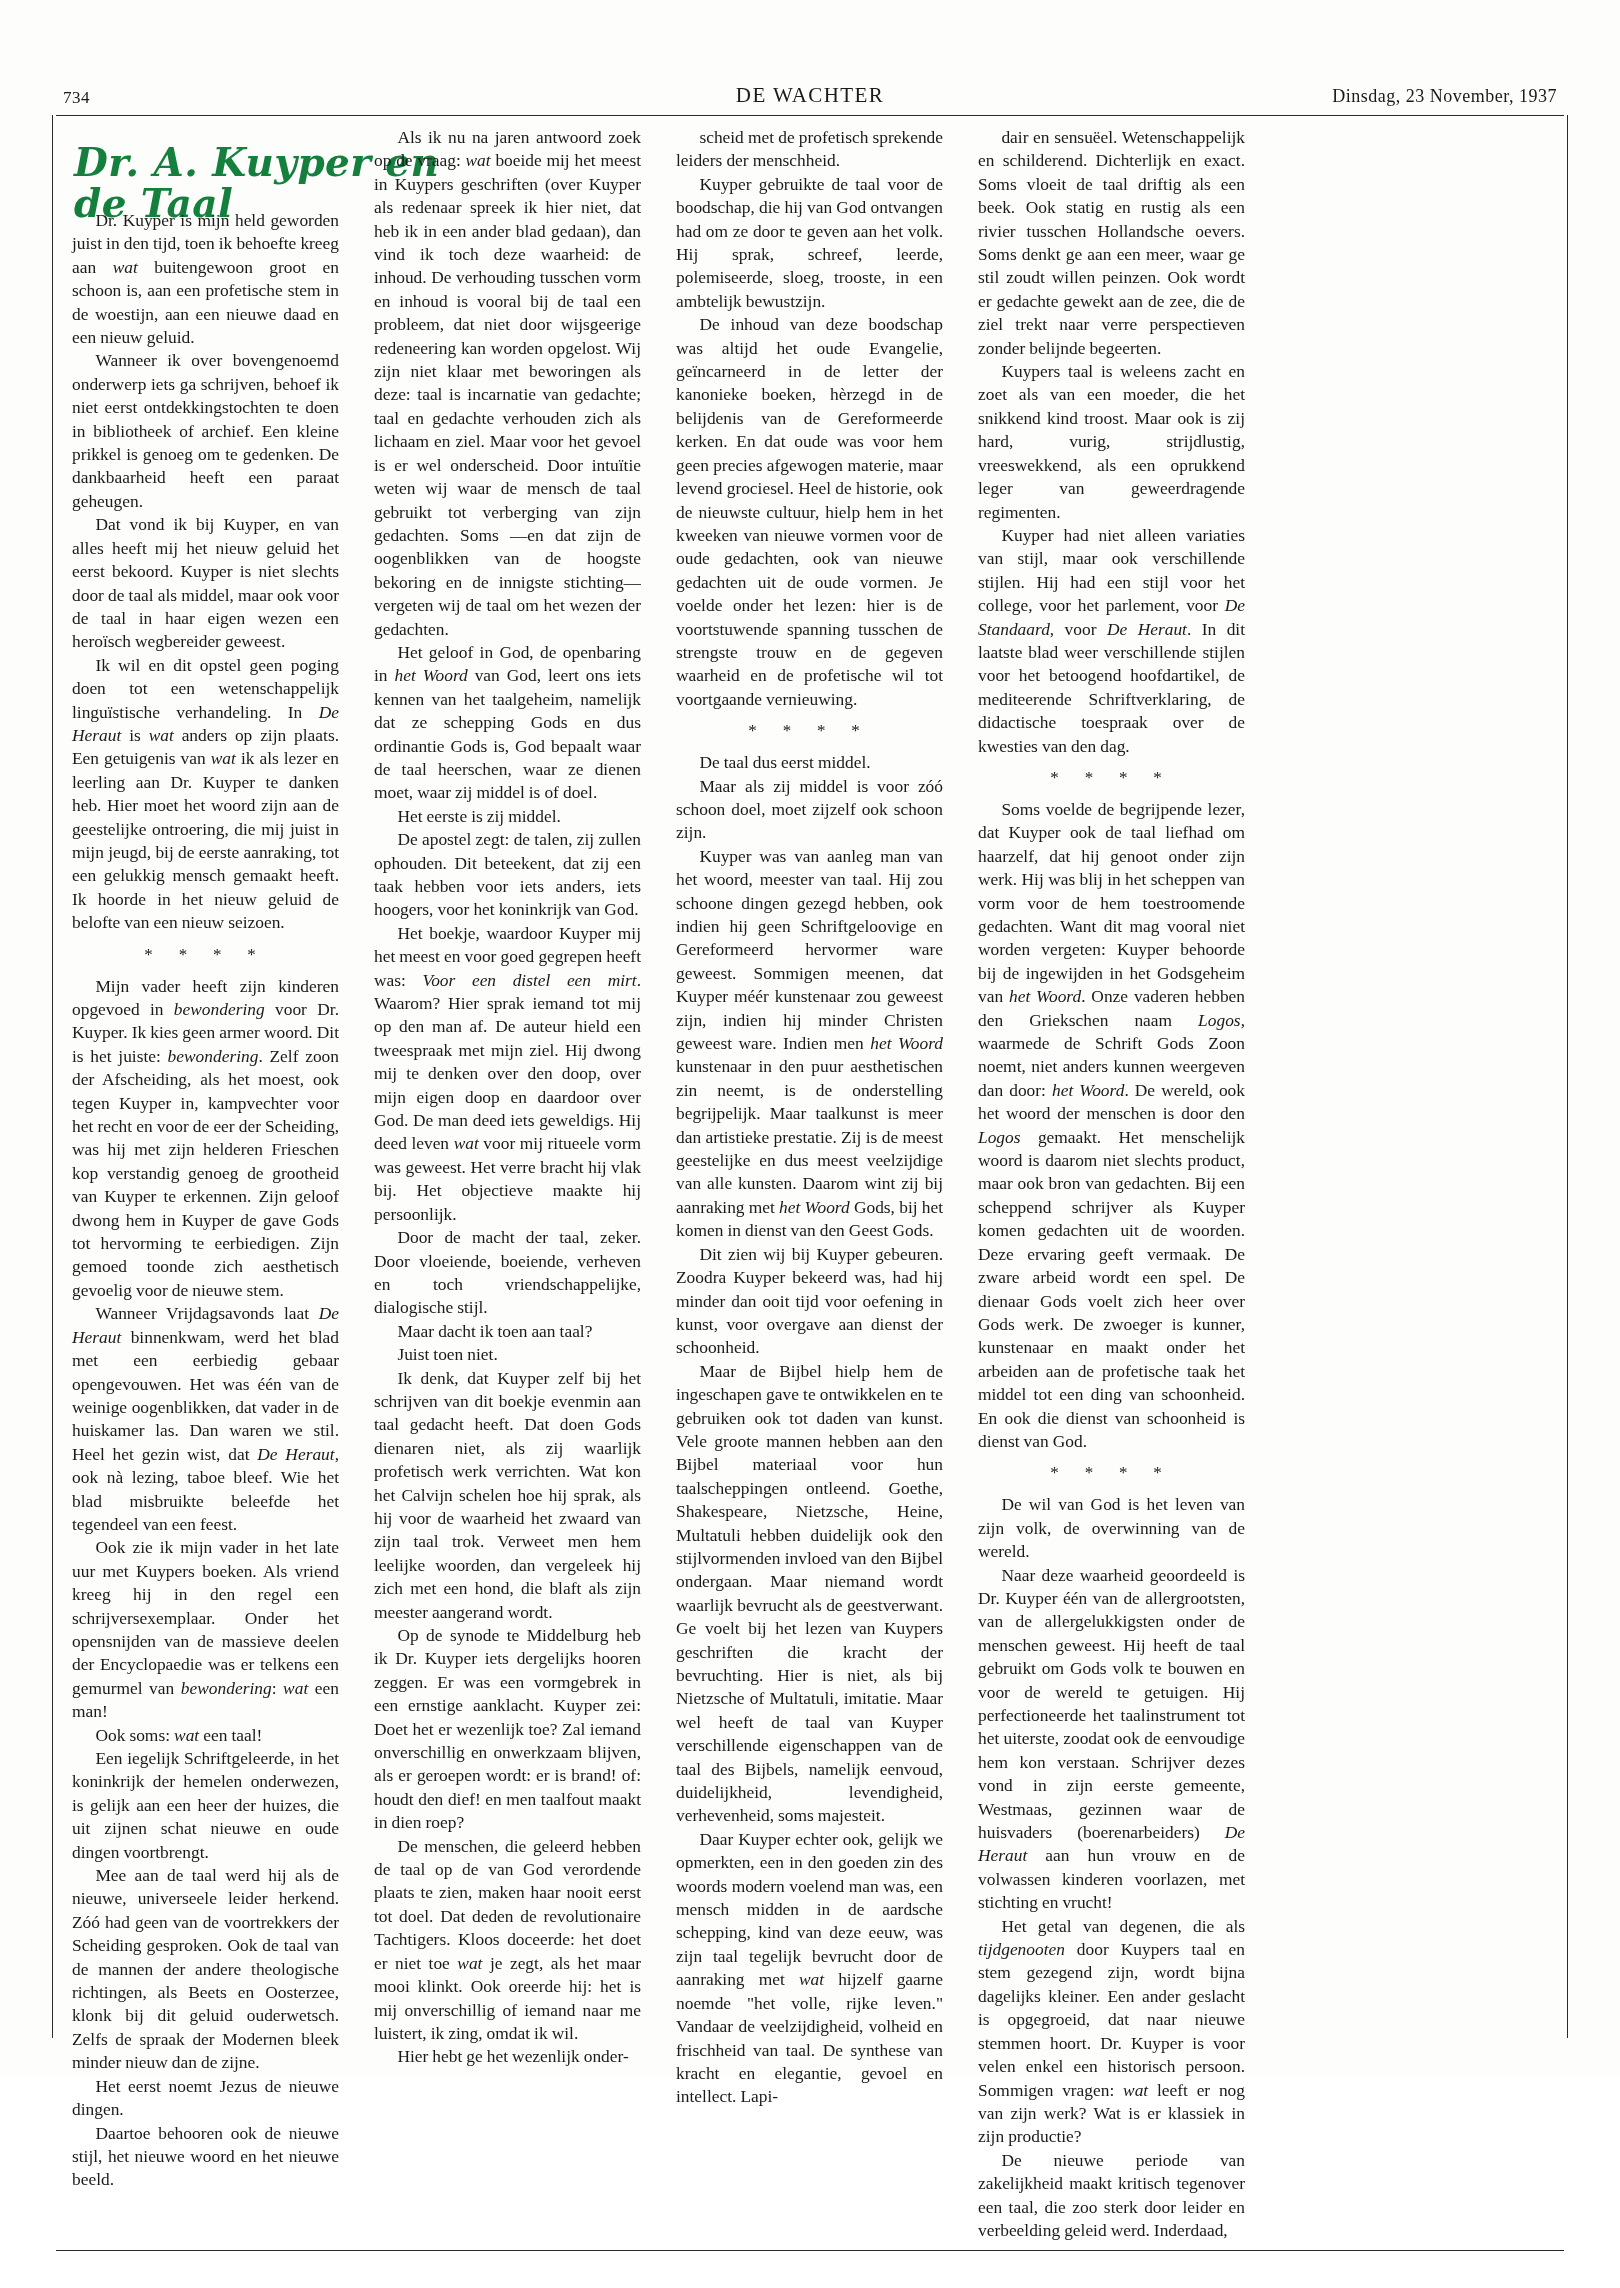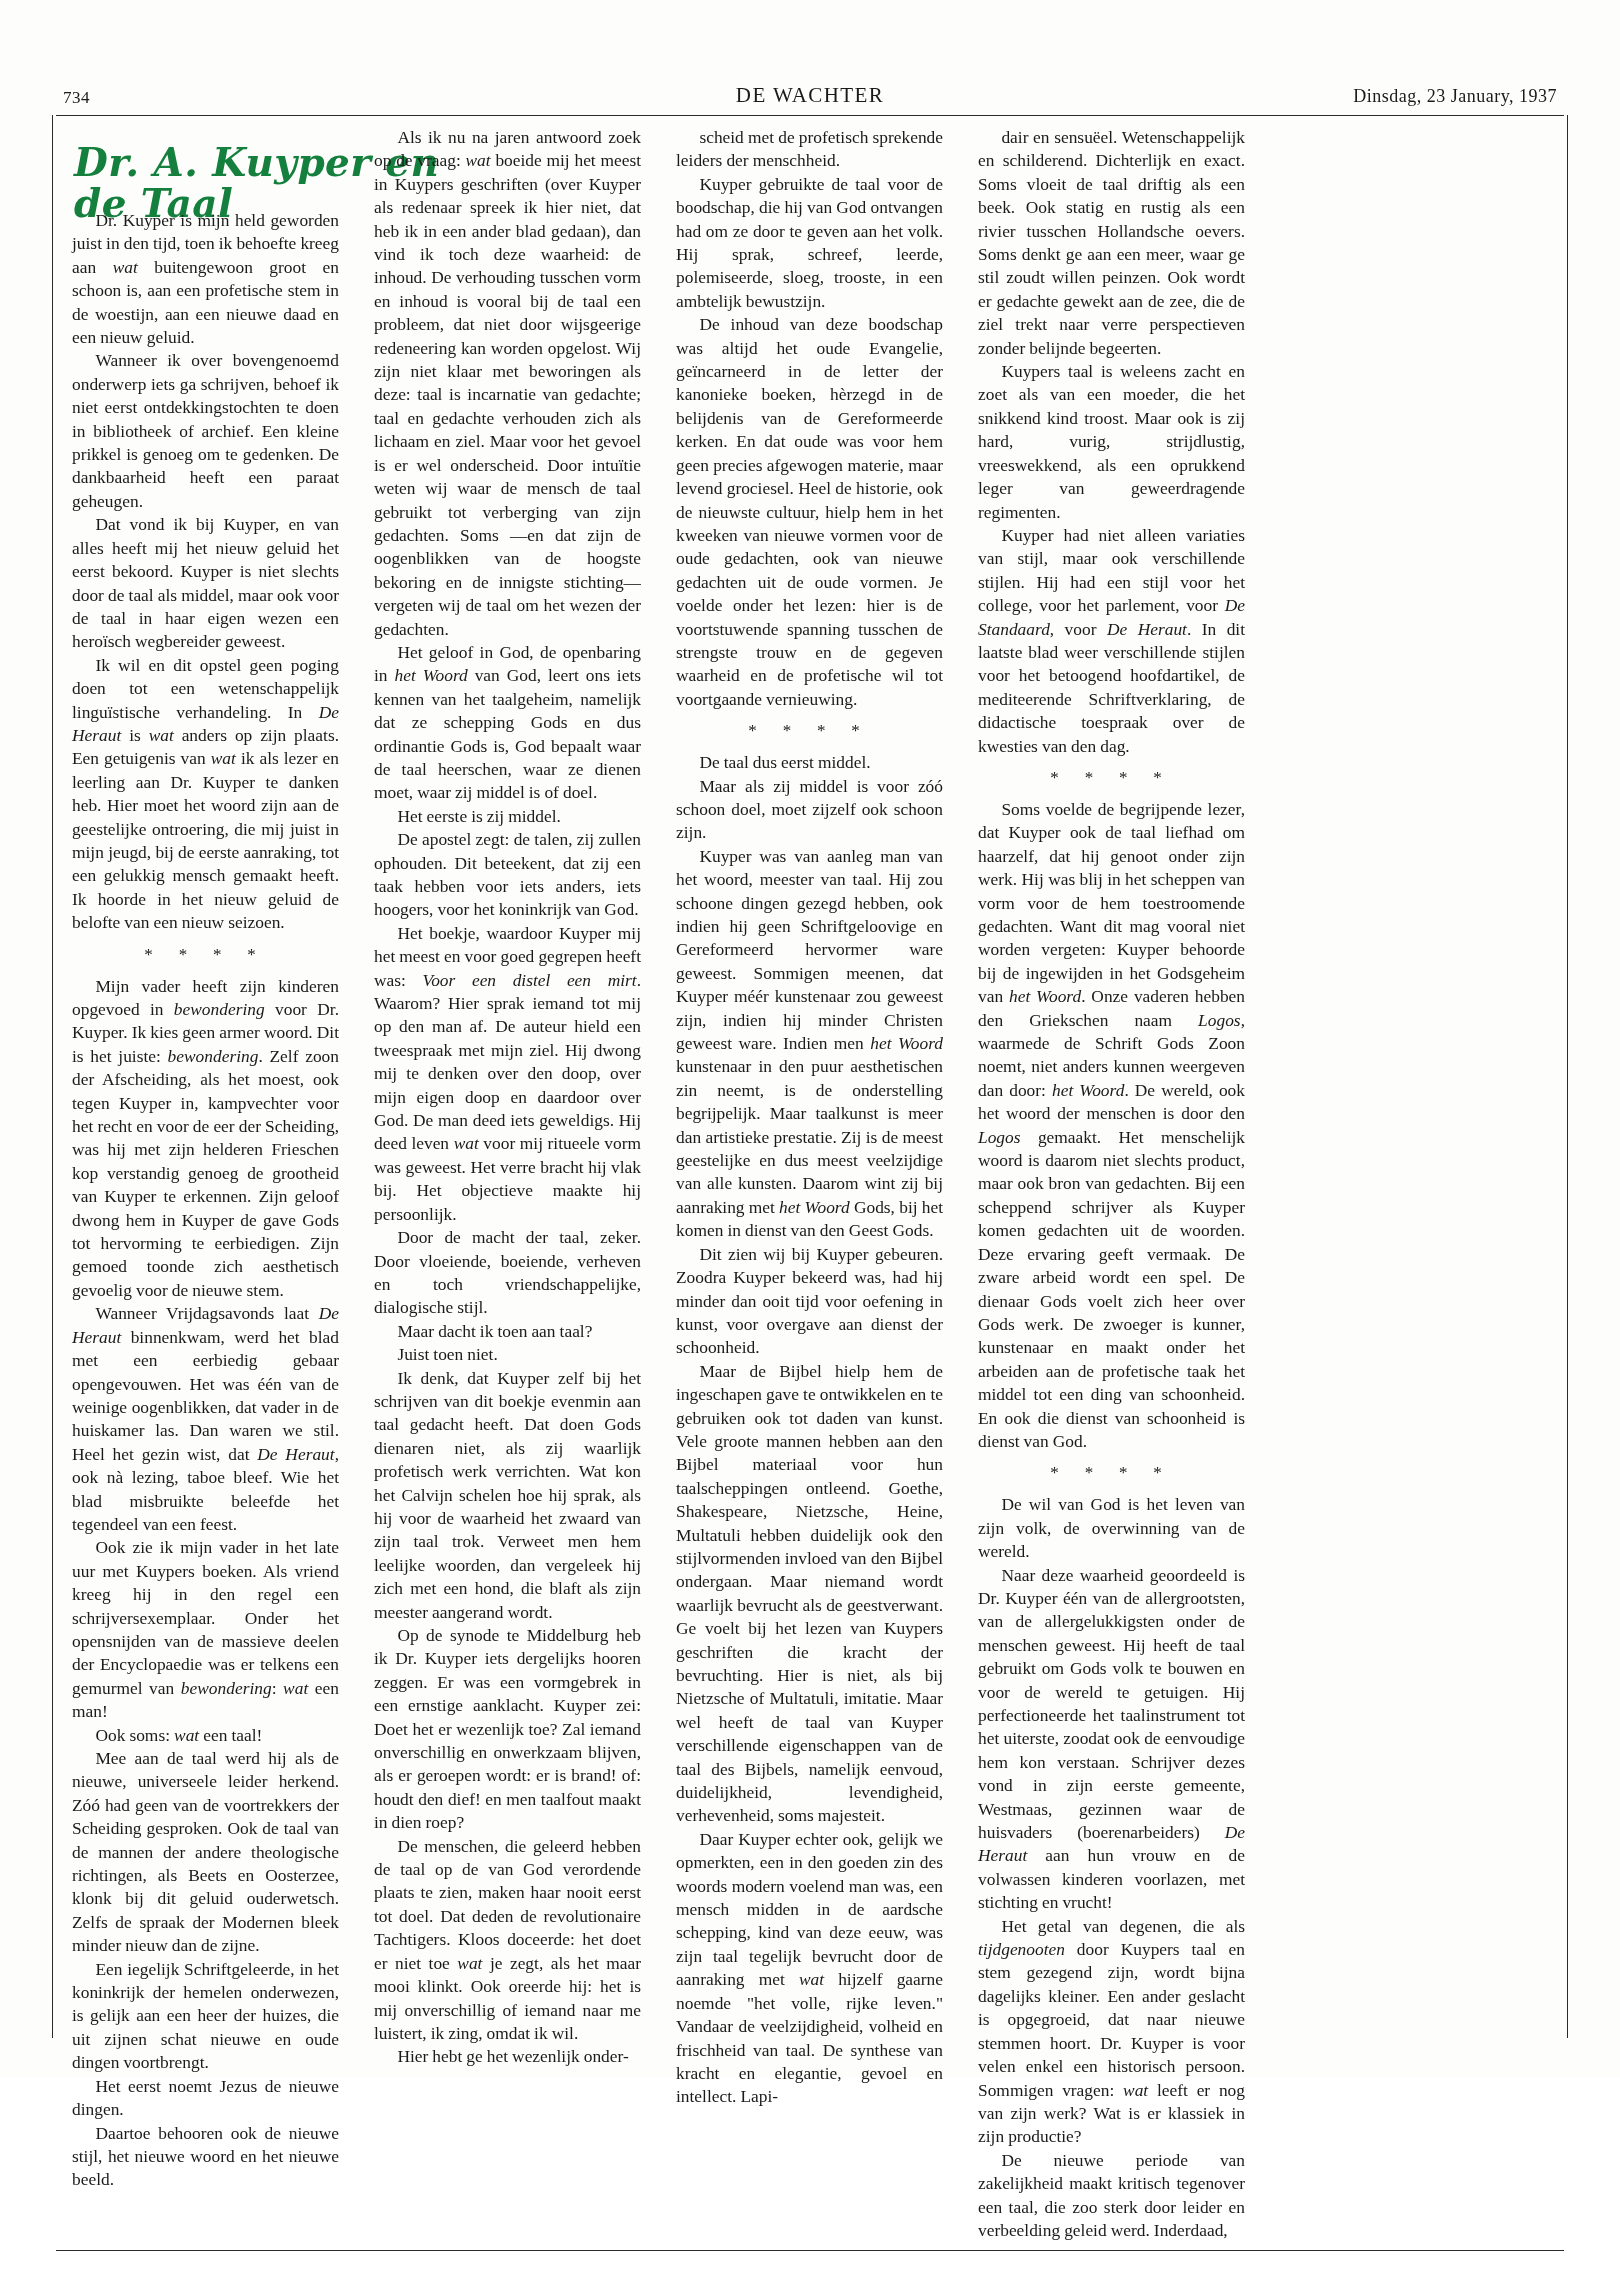--- a/index.html
+++ b/index.html
@@ -139,21 +139,21 @@
   em, .it { font-style: italic; }
 </style>
 </head>
 <body>
 
 <div class="page">
 
   <div class="masthead">
     <span class="folio">734</span>
     <span class="paper-title">DE WACHTER</span>
-    <span class="issue-date">Dinsdag, 23 January, 1937</span>
+    <span class="issue-date">Dinsdag, 23 November, 1937</span>
   </div>
 
   <div class="rule"></div>
   <div class="rule bottom"></div>
   <div class="left-edge"></div>
   <div class="right-edge"></div>
 
   <div class="headline">Dr. A. Kuyper en de Taal</div>
 
   <div class="columns">
@@ -162,22 +162,22 @@
       <div>
           <p>Dr. Kuyper is mijn held geworden juist in den tijd, toen ik behoefte kreeg aan <em>wat</em> buitengewoon groot en schoon is, aan een profetische stem in de woestijn, aan een nieuwe daad en een nieuw geluid.</p>
           <p>Wanneer ik over bovengenoemd onderwerp iets ga schrijven, behoef ik niet eerst ontdekkingstochten te doen in bibliotheek of archief. Een kleine prikkel is genoeg om te gedenken. De dankbaarheid heeft een paraat geheugen.</p>
           <p>Dat vond ik bij Kuyper, en van alles heeft mij het nieuw geluid het eerst bekoord. Kuyper is niet slechts door de taal als middel, maar ook voor de taal in haar eigen wezen een heroïsch wegbereider geweest.</p>
           <p>Ik wil en dit opstel geen poging doen tot een wetenschappelijk linguïstische verhandeling. In <em>De Heraut</em> is <em>wat</em> anders op zijn plaats. Een getuigenis van <em>wat</em> ik als lezer en leerling aan Dr. Kuyper te danken heb. Hier moet het woord zijn aan de geestelijke ontroering, die mij juist in mijn jeugd, bij de eerste aanraking, tot een gelukkig mensch gemaakt heeft. Ik hoorde in het nieuw geluid de belofte van een nieuw seizoen.</p>
           <div class="stars">* * * *</div>
           <p>Mijn vader heeft zijn kinderen opgevoed in <em>bewondering</em> voor Dr. Kuyper. Ik kies geen armer woord. Dit is het juiste: <em>bewondering</em>. Zelf zoon der Afscheiding, als het moest, ook tegen Kuyper in, kampvechter voor het recht en voor de eer der Scheiding, was hij met zijn helderen Frieschen kop verstandig genoeg de grootheid van Kuyper te erkennen. Zijn geloof dwong hem in Kuyper de gave Gods tot hervorming te eerbiedigen. Zijn gemoed toonde zich aesthetisch gevoelig voor de nieuwe stem.</p>
           <p>Wanneer Vrijdagsavonds laat <em>De Heraut</em> binnenkwam, werd het blad met een eerbiedig gebaar opengevouwen. Het was één van de weinige oogenblikken, dat vader in de huiskamer las. Dan waren we stil. Heel het gezin wist, dat <em>De Heraut</em>, ook nà lezing, taboe bleef. Wie het blad misbruikte beleefde het tegendeel van een feest.</p>
           <p>Ook zie ik mijn vader in het late uur met Kuypers boeken. Als vriend kreeg hij in den regel een schrijversexemplaar. Onder het opensnijden van de massieve deelen der Encyclopaedie was er telkens een gemurmel van <em>bewondering</em>: <em>wat</em> een man!</p>
           <p>Ook soms: <em>wat</em> een taal!</p>
+          <p>Een iegelijk Schriftgeleerde, in het koninkrijk der hemelen onderwezen, is gelijk aan een heer der huizes, die uit zijnen schat nieuwe en oude dingen voortbrengt.</p>
           <p>Mee aan de taal werd hij als de nieuwe, universeele leider herkend. Zóó had geen van de voortrekkers der Scheiding gesproken. Ook de taal van de mannen der andere theologische richtingen, als Beets en Oosterzee, klonk bij dit geluid ouderwetsch. Zelfs de spraak der Modernen bleek minder nieuw dan de zijne.</p>
-          <p>Een iegelijk Schriftgeleerde, in het koninkrijk der hemelen onderwezen, is gelijk aan een heer der huizes, die uit zijnen schat nieuwe en oude dingen voortbrengt.</p>
           <p>Het eerst noemt Jezus de nieuwe dingen.</p>
           <p>Daartoe behooren ook de nieuwe stijl, het nieuwe woord en het nieuwe beeld.</p>
         </div>
     </div>
     <div class="col col-2">
       <div>
           <p>Als ik nu na jaren antwoord zoek op de vraag: <em>wat</em> boeide mij het meest in Kuypers geschriften (over Kuyper als redenaar spreek ik hier niet, dat heb ik in een ander blad gedaan), dan vind ik toch deze waarheid: de inhoud. De verhouding tusschen vorm en inhoud is vooral bij de taal een probleem, dat niet door wijsgeerige redeneering kan worden opgelost. Wij zijn niet klaar met beworingen als deze: taal is incarnatie van gedachte; taal en gedachte verhouden zich als lichaam en ziel. Maar voor het gevoel is er wel onderscheid. Door intuïtie weten wij waar de mensch de taal gebruikt tot verberging van zijn gedachten. Soms —en dat zijn de oogenblikken van de hoogste bekoring en de innigste stichting—vergeten wij de taal om het wezen der gedachten.</p>
           <p>Het geloof in God, de openbaring in <em>het Woord</em> van God, leert ons iets kennen van het taalgeheim, namelijk dat ze schepping Gods en dus ordinantie Gods is, God bepaalt waar de taal heerschen, waar ze dienen moet, waar zij middel is of doel.</p>
           <p>Het eerste is zij middel.</p>
           <p>De apostel zegt: de talen, zij zullen ophouden. Dit beteekent, dat zij een taak hebben voor iets anders, iets hoogers, voor het koninkrijk van God.</p>

